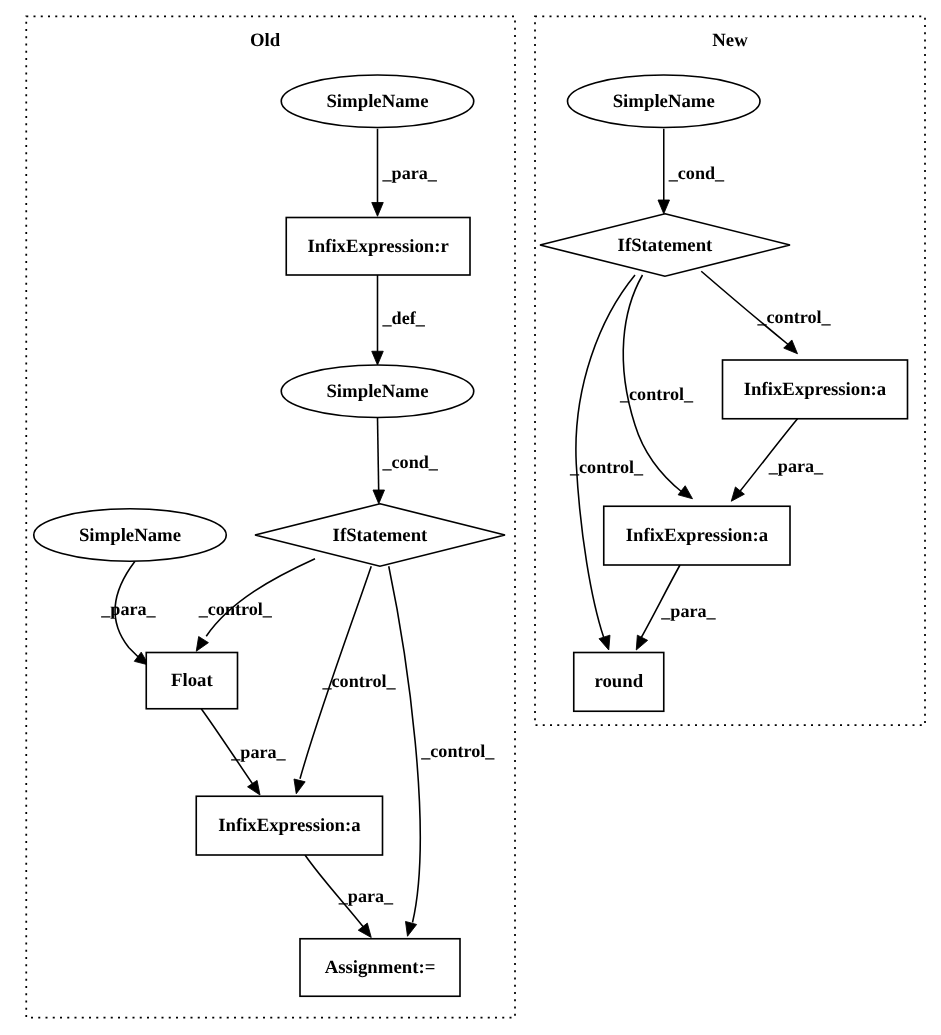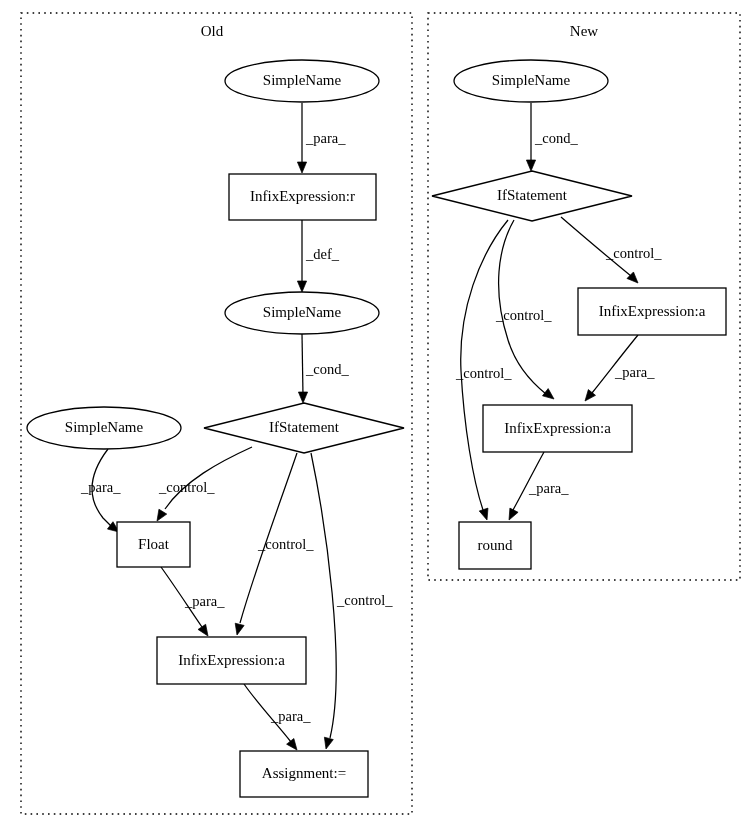--- a/index.html
+++ b/index.html
@@ -10,20 +10,21 @@
   body {
     width: 753px;
     height: 828px;
     font-family: "Liberation Serif", "DejaVu Serif", serif;
     overflow: hidden;
   }
   #graph-root {
     position: relative;
     width: 753px;
     height: 828px;
+    font-weight: bold;
   }
   svg#graph-canvas {
     display: block;
     width: 753px;
     height: 828px;
   }
   .node-shape {
     fill: #ffffff;
     stroke: #000000;
     stroke-width: 1.3;

